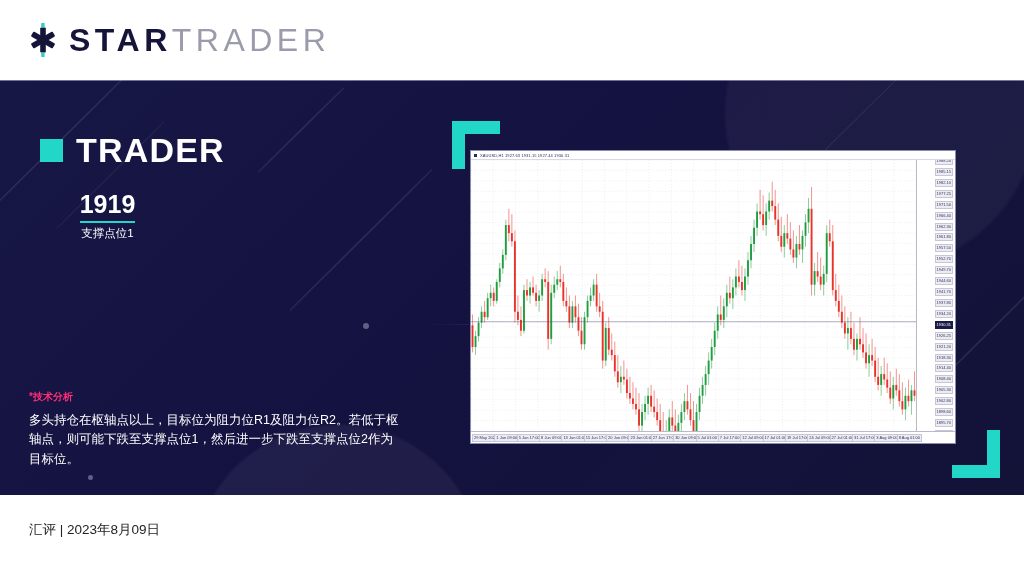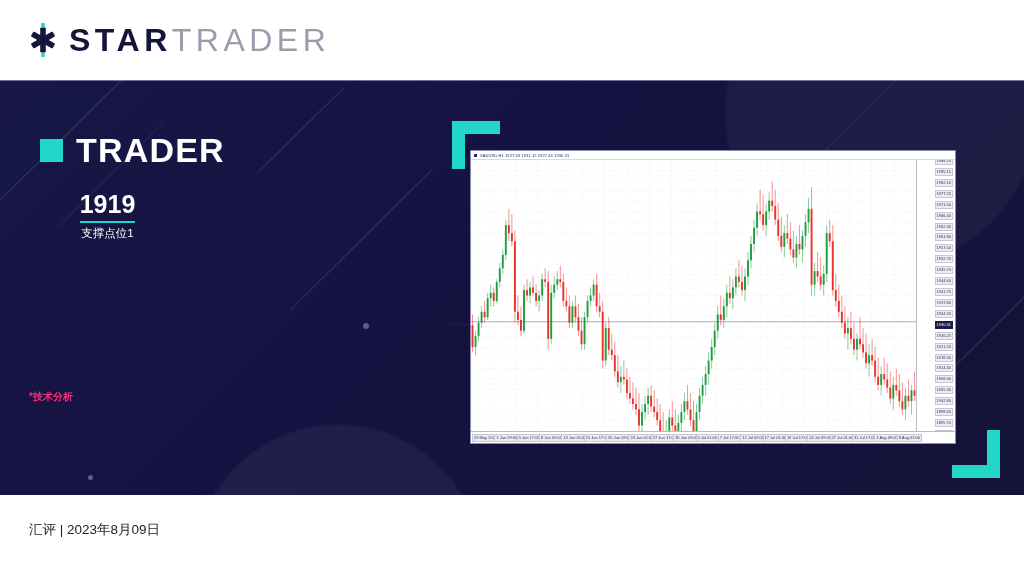--- a/index.html
+++ b/index.html
@@ -166,20 +166,21 @@
   <div class="stat-row row-pair">
     <div class="stat">
       <div class="num">1919</div>
       <div class="lbl">支撑点位1</div>
     </div>
   </div>
 </div>
 
 <div class="analysis">
   <h3>*技术分析</h3>
+  <p>多头持仓在枢轴点以上，目标位为阻力位R1及阻力位R2。若低于枢轴点，则可能下跌至支撑点位1，然后进一步下跌至支撑点位2作为目标位。</p>
 </div>
 
 <div class="bracket" id="bracket-tl">
   <span class="h"></span>
     <span class="v"></span>
 </div>
 <div class="bracket" id="bracket-br">
   <span class="h"></span>
     <span class="v"></span>
 </div>

